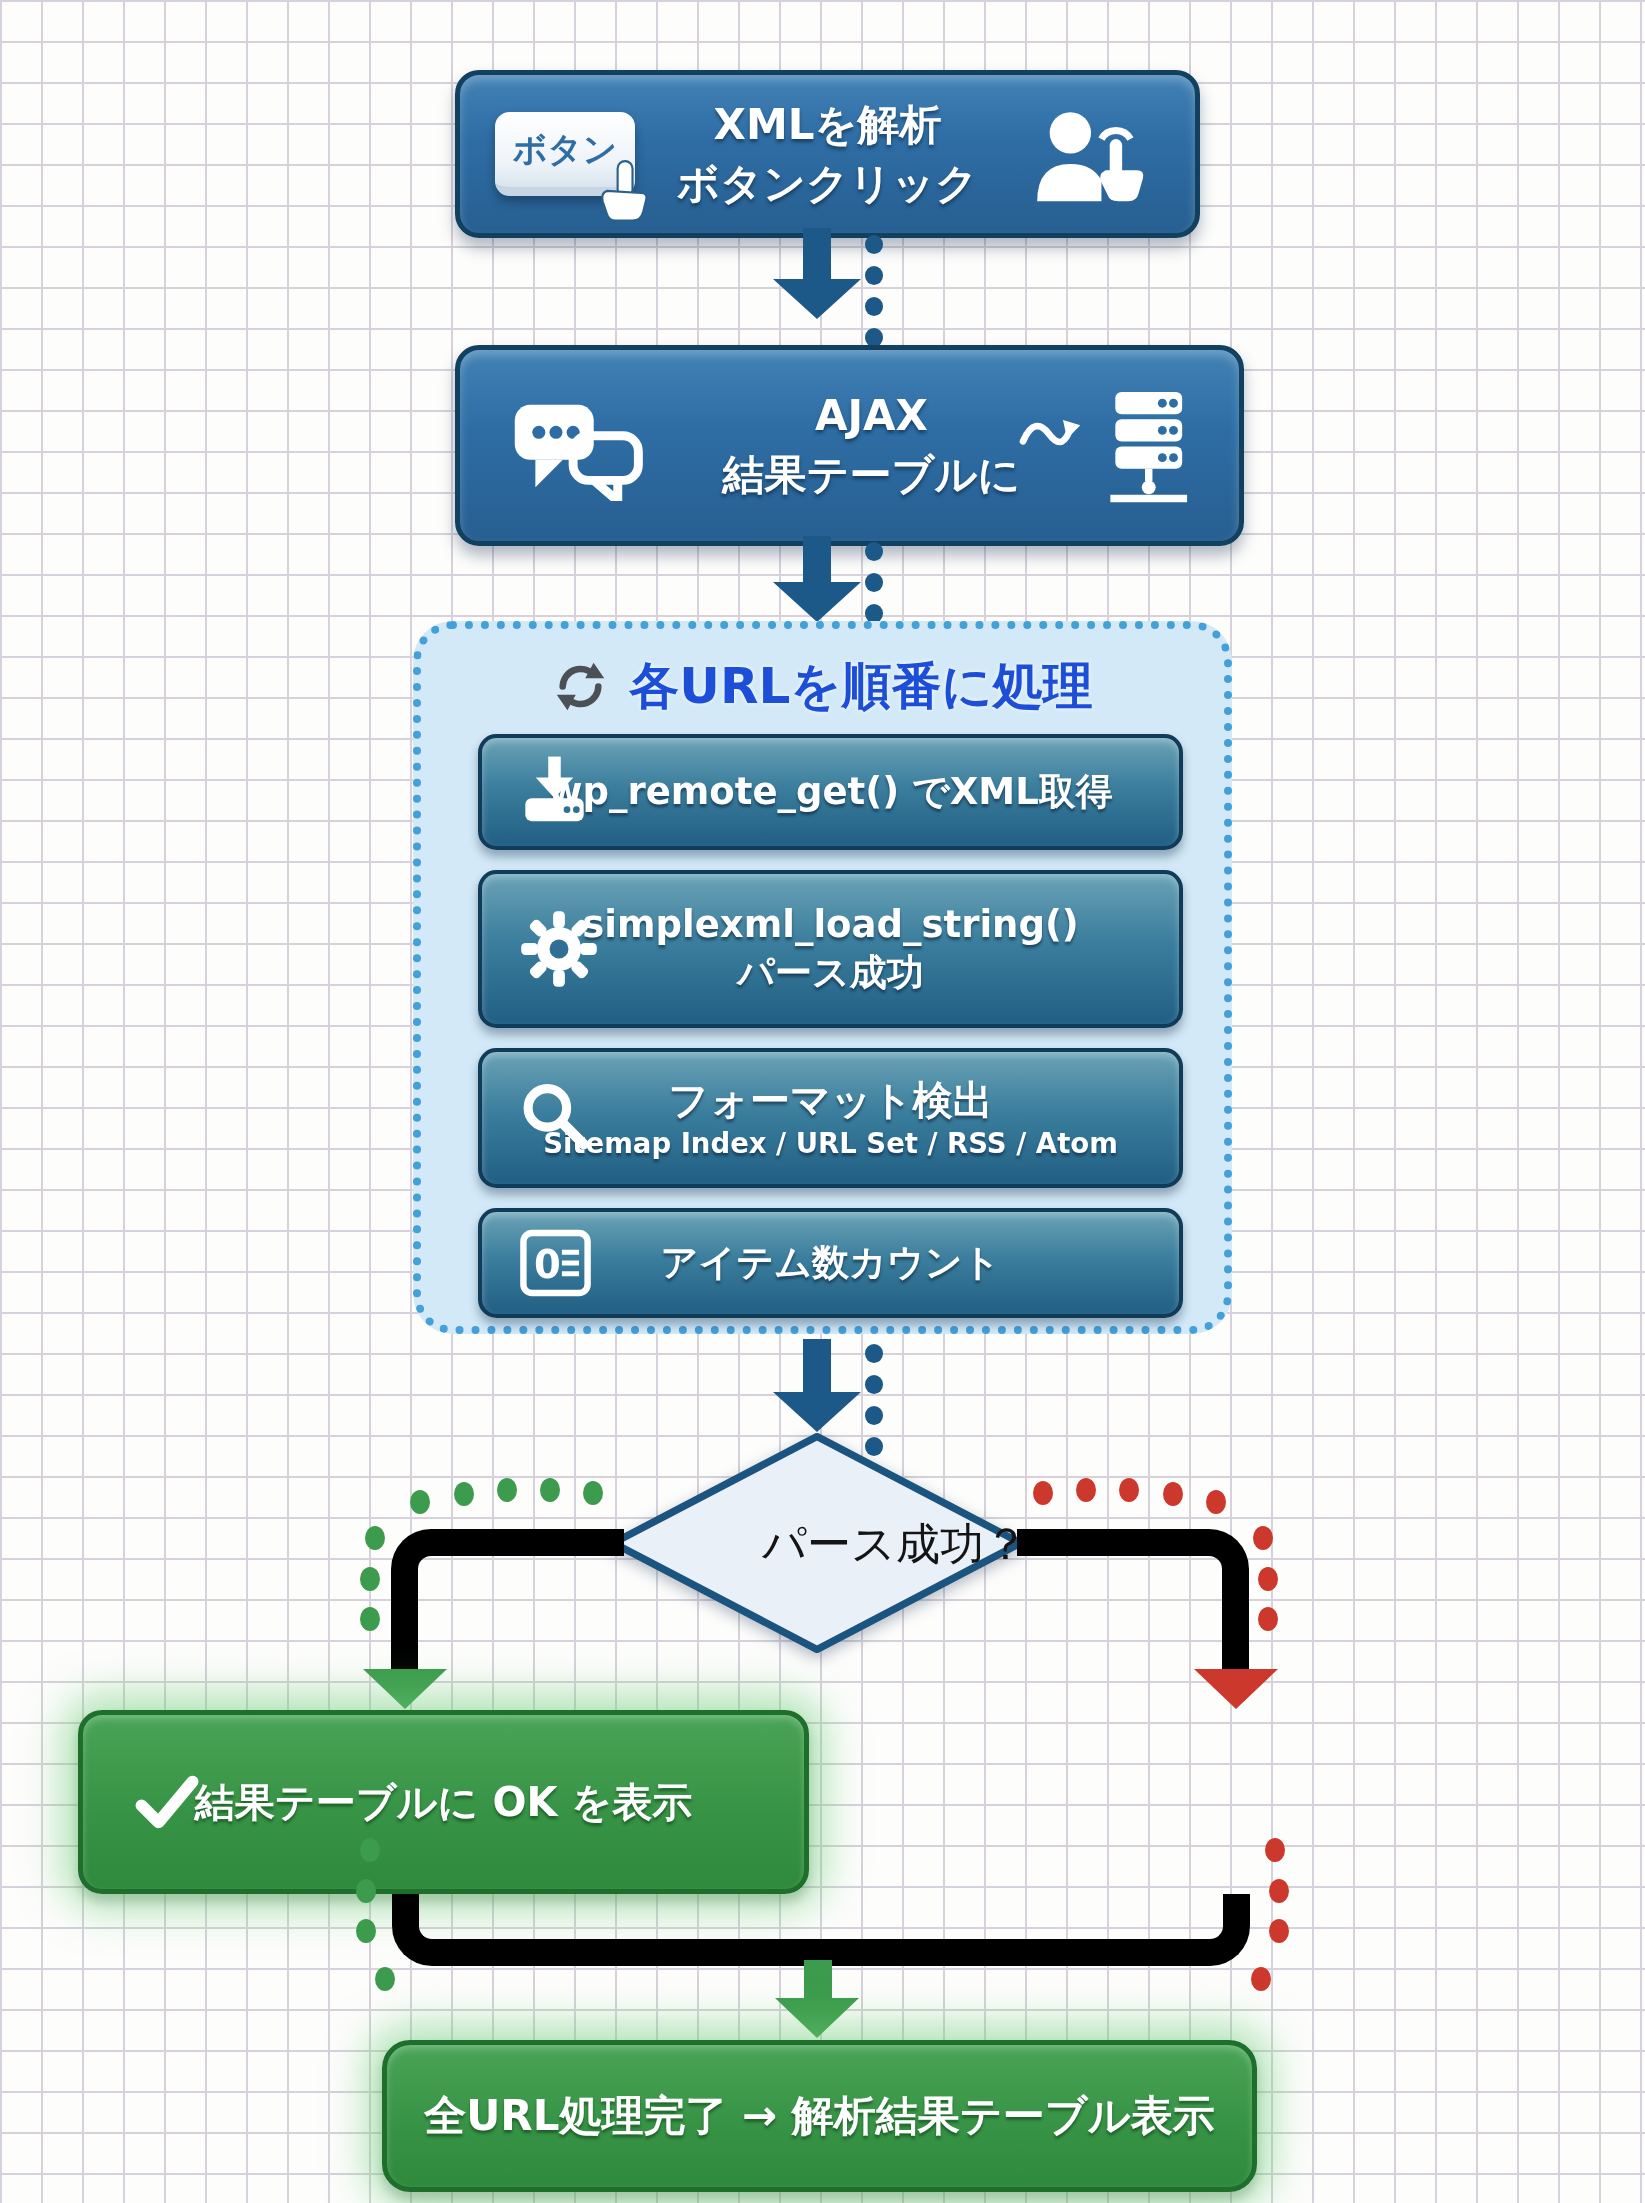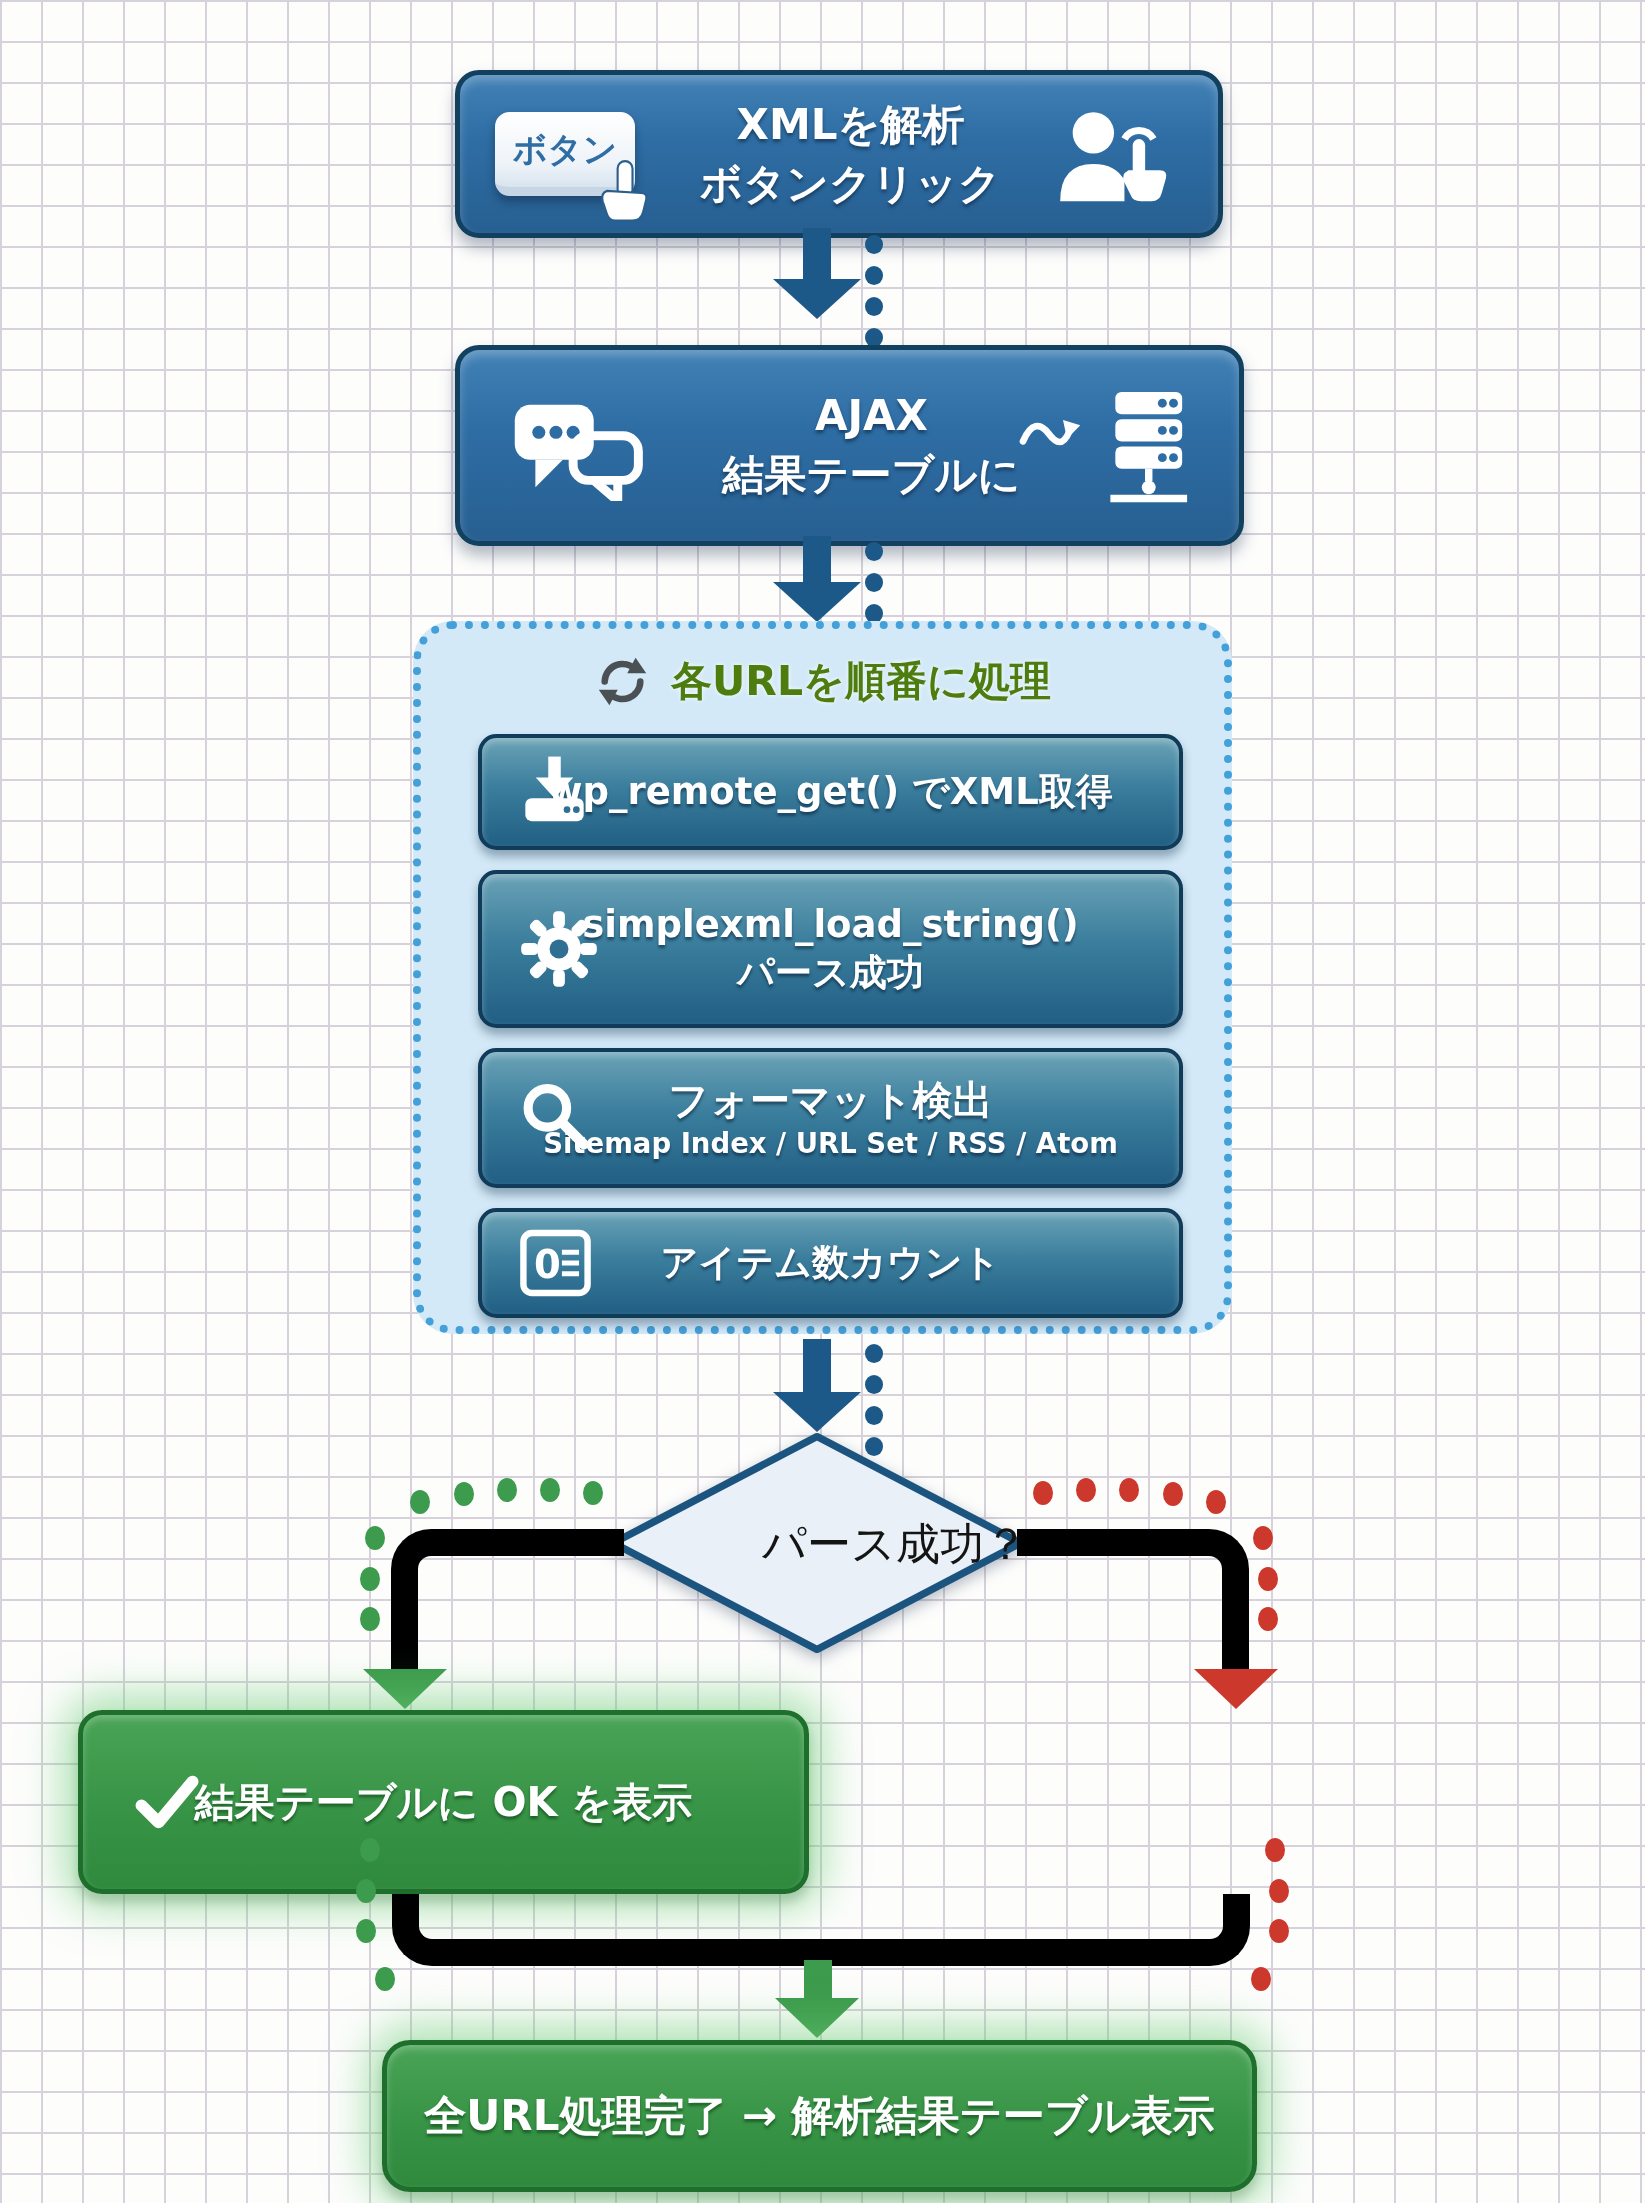--- a/index.html
+++ b/index.html
@@ -37,21 +37,21 @@
   .varrow .stem{width:27.5px;background:#1d5988;}
   .varrow .head{width:0;height:0;border-left:44px solid transparent;border-right:44px solid transparent;border-top:40px solid #1d5988;}
   .vdots{position:absolute;display:flex;flex-direction:column;gap:12px;}
   .vdots span{width:18.4px;height:19px;border-radius:50%;background:#1d5988;display:block;}
   
   .loopbox{
     position:absolute;left:413px;top:621px;width:819px;height:713px;box-sizing:border-box;
     background:#d3e9f7;border:8.3px dotted #44a0d8;border-radius:40px;
   }
   .looptitle{position:absolute;left:0;top:24px;width:100%;display:flex;align-items:center;justify-content:center;gap:20px;}
-  .looptitle .t{color:#4d7c0f;font-weight:700;font-size:41px;text-shadow:0 0 5.5px rgba(255,255,255,.9);}
+  .looptitle .t{color:#1d4ed8;font-weight:700;font-size:50px;text-shadow:0 0 5.5px rgba(255,255,255,.9);}
   .loopbtn{
     position:absolute;left:57px;width:705px;box-sizing:border-box;
     border:4.6px solid #103c5a;border-radius:18.4px;
     background:linear-gradient(180deg,#6aa2b6 0%,#3b7e9d 45%,#215f84 100%);
     box-shadow:0 6.4px 10px rgba(10,40,70,.35), inset 0 3.7px 7.3px rgba(255,255,255,.3);
     display:flex;align-items:center;justify-content:center;
   }
   .loopbtn .ic{position:absolute;left:35px;top:50%;transform:translateY(-50%);}
   .btnlabel{color:#fff;font-weight:700;font-size:37px;line-height:1.3;text-align:center;
     text-shadow:0 2.8px 2.8px rgba(8,30,52,.55);display:flex;flex-direction:column;align-items:center;}
@@ -86,21 +86,21 @@
   .resultlabel{color:#fff;font-weight:700;font-size:40px;text-align:center;width:100%;
     text-shadow:0 2.8px 2.8px rgba(0,40,10,.45);}
   .redbox .resultlabel{text-shadow:0 2.8px 2.8px rgba(60,5,0,.5);}
   .leadicon{position:absolute;left:50px;top:50%;transform:translateY(-50%);}
 </style>
 </head>
 <body>
 
 <div class="canvas">
 
-  <div class="bluebox" style="left:455px;top:70px;width:735px;height:158px;padding-left:23px;">
+  <div class="bluebox" style="left:455px;top:70px;width:735px;height:158px;">
     <div class="keycap">
       <span>ボタン</span>
     </div>
     <svg class="abs" style="left:130px;top:84px;" width="68" height="68" viewBox="0 0 32 32">
       <g fill="#ffffff" stroke="#2a5f8d" stroke-width="1">
         <rect x="13" y="1" width="7" height="17" rx="3.5"></rect>
         <path d="M8 15 q-3 1 -2 5 l2 6 q1 3 4 3 h8 q4 0 5 -4 l1.5 -6 q0.5 -3 -2.5 -3 z"></path>
       </g>
     </svg>
     <div class="boxtitle">

